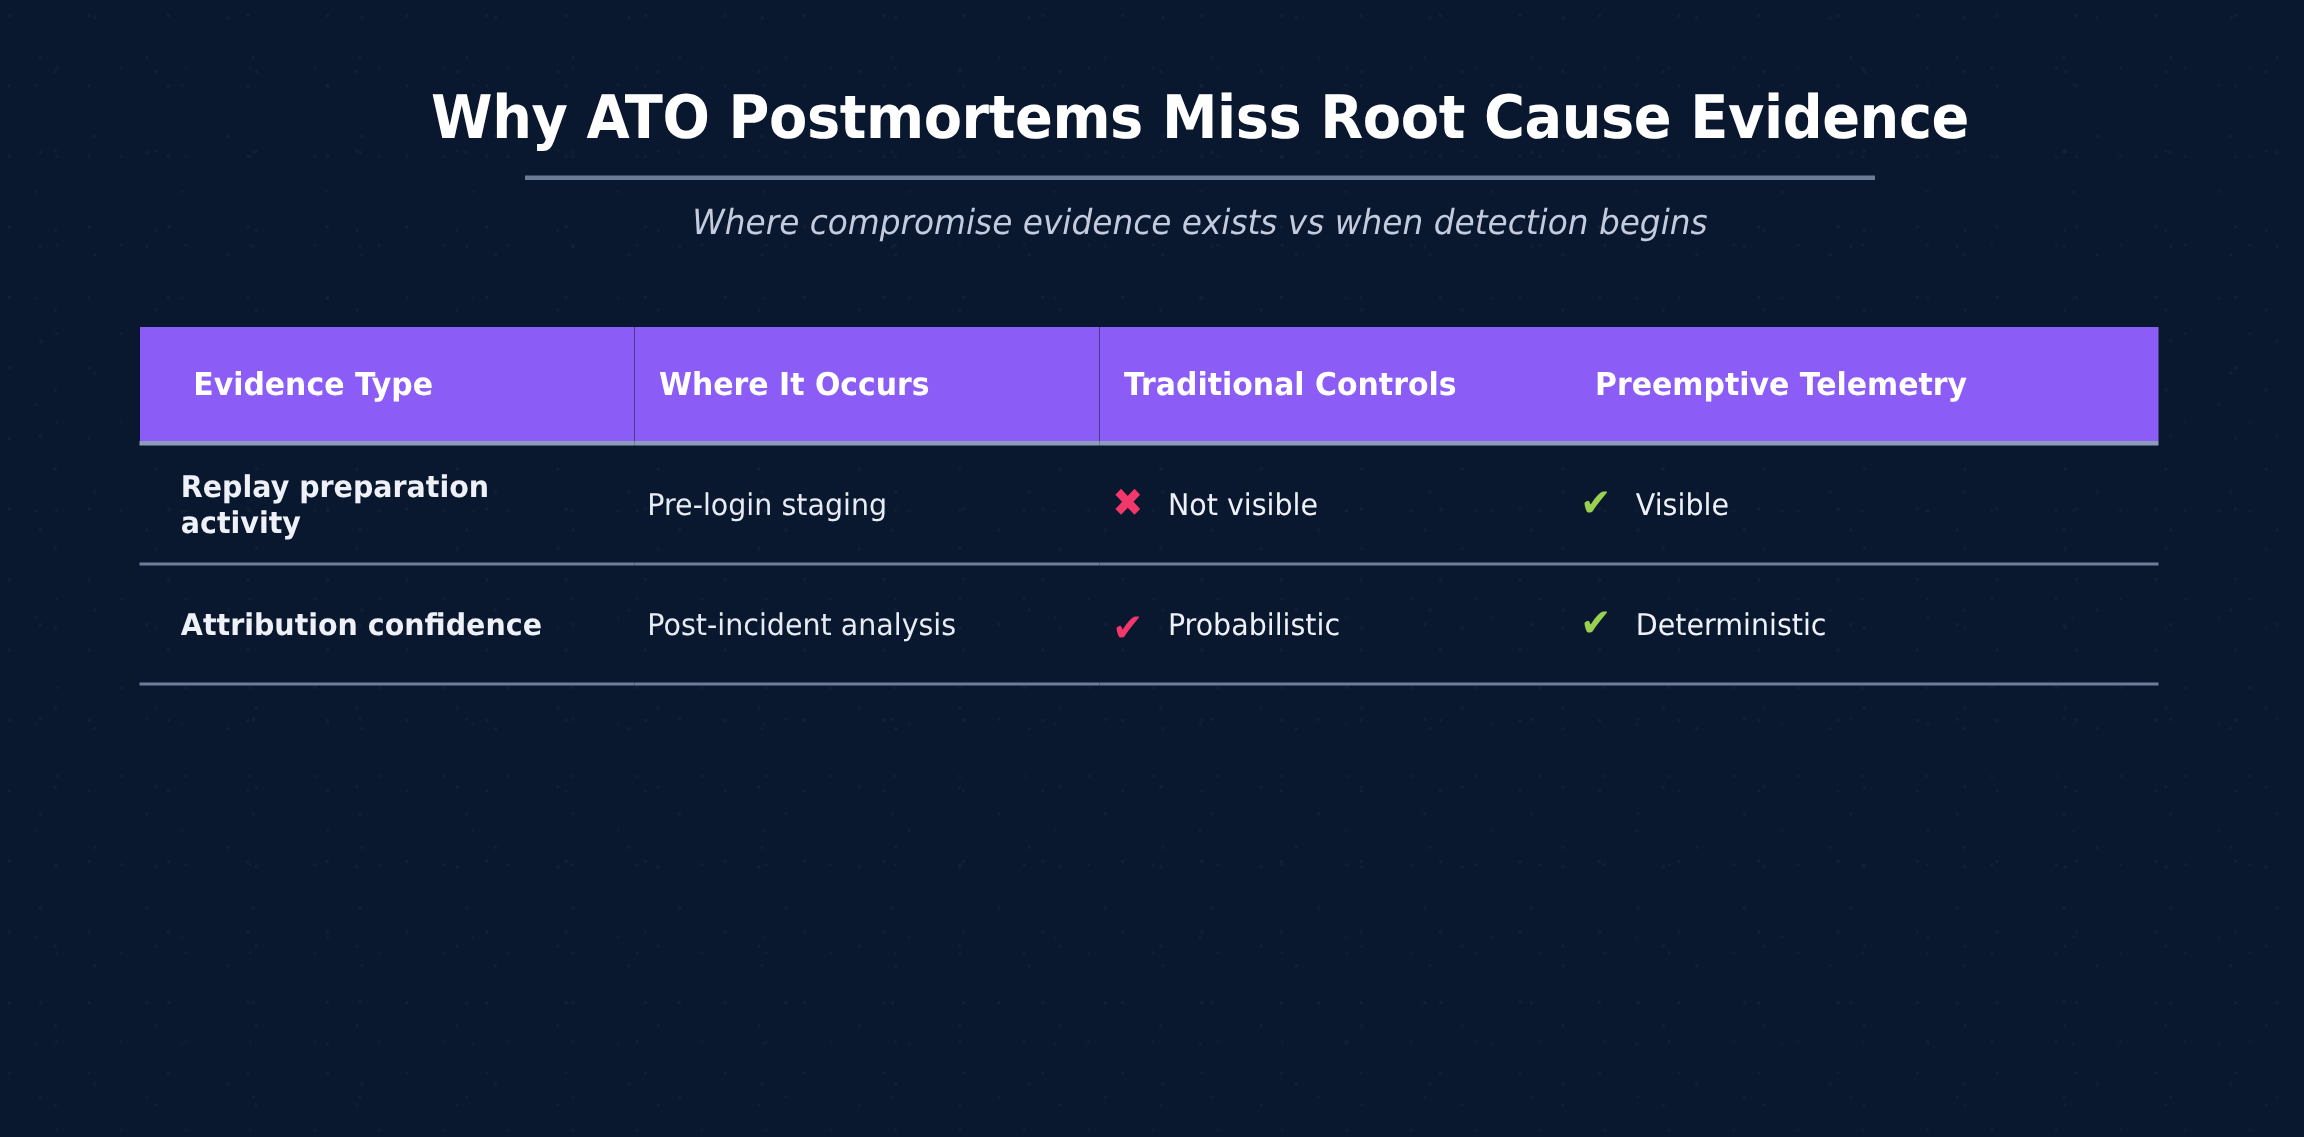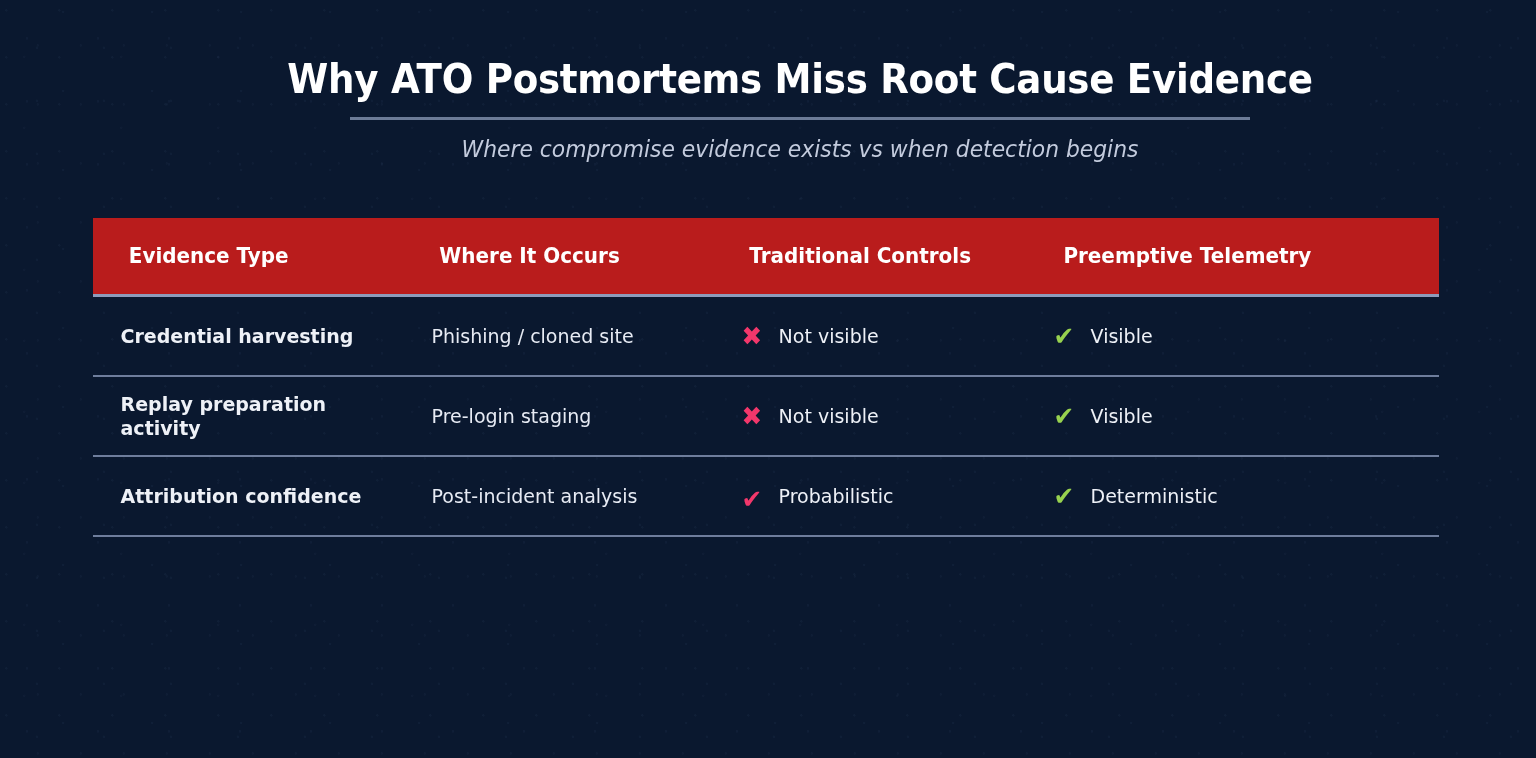--- a/index.html
+++ b/index.html
@@ -77,21 +77,21 @@
     left: 93px;
     top: 218px;
     width: 1346px;
   }
   table.evidence-table {
     width: 100%;
     border-collapse: collapse;
     table-layout: fixed;
   }
   thead tr {
-    background: #b91c1c;
+    background: #8b5cf6;
   }
   thead th {
     text-align: left;
     font-family: "DejaVu Sans", sans-serif;
     font-size: 21px;
     font-weight: 700;
     color: #ffffff;
     padding: 0;
     height: 76px;
     vertical-align: middle;
@@ -179,44 +179,20 @@
             </th>
           <th>
               <span class="hcell">Preemptive Telemetry</span>
             </th>
         </tr>
       </thead>
       <tbody id="table-body">
           <tr>
             <td class="col-evidence">
               <div class="cell">
-                <span>Credential harvesting</span>
-              </div>
-            </td>
-            <td class="col-where">
-              <div class="cell">
-                <span>Phishing / cloned site</span>
-              </div>
-            </td>
-            <td class="col-trad">
-              <div class="cell">
-                <span class="glyph cross">✖</span>
-                <span class="status-label">Not visible</span>
-              </div>
-            </td>
-            <td class="col-preempt">
-              <div class="cell">
-                <span class="glyph check">✔</span>
-                <span class="status-label">Visible</span>
-              </div>
-            </td>
-          </tr>
-          <tr>
-            <td class="col-evidence">
-              <div class="cell">
                 <span>Replay preparation activity</span>
               </div>
             </td>
             <td class="col-where">
               <div class="cell">
                 <span>Pre-login staging</span>
               </div>
             </td>
             <td class="col-trad">
               <div class="cell">

